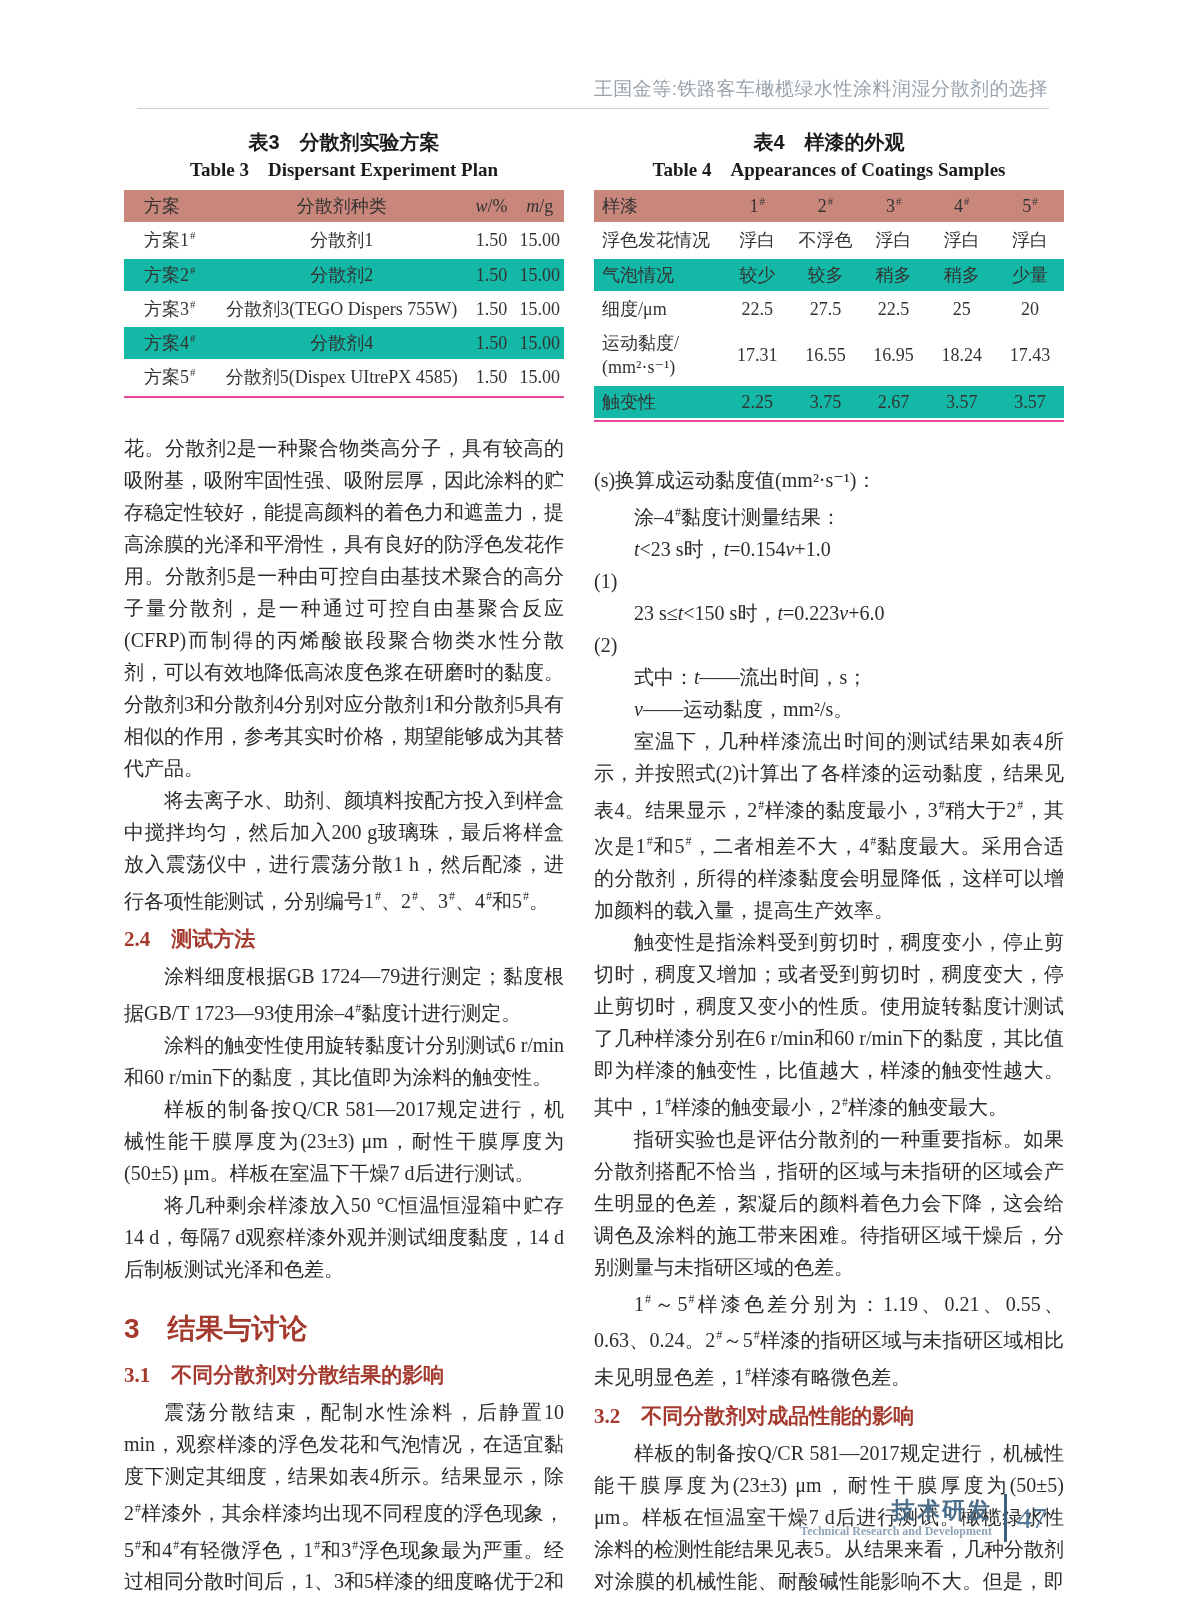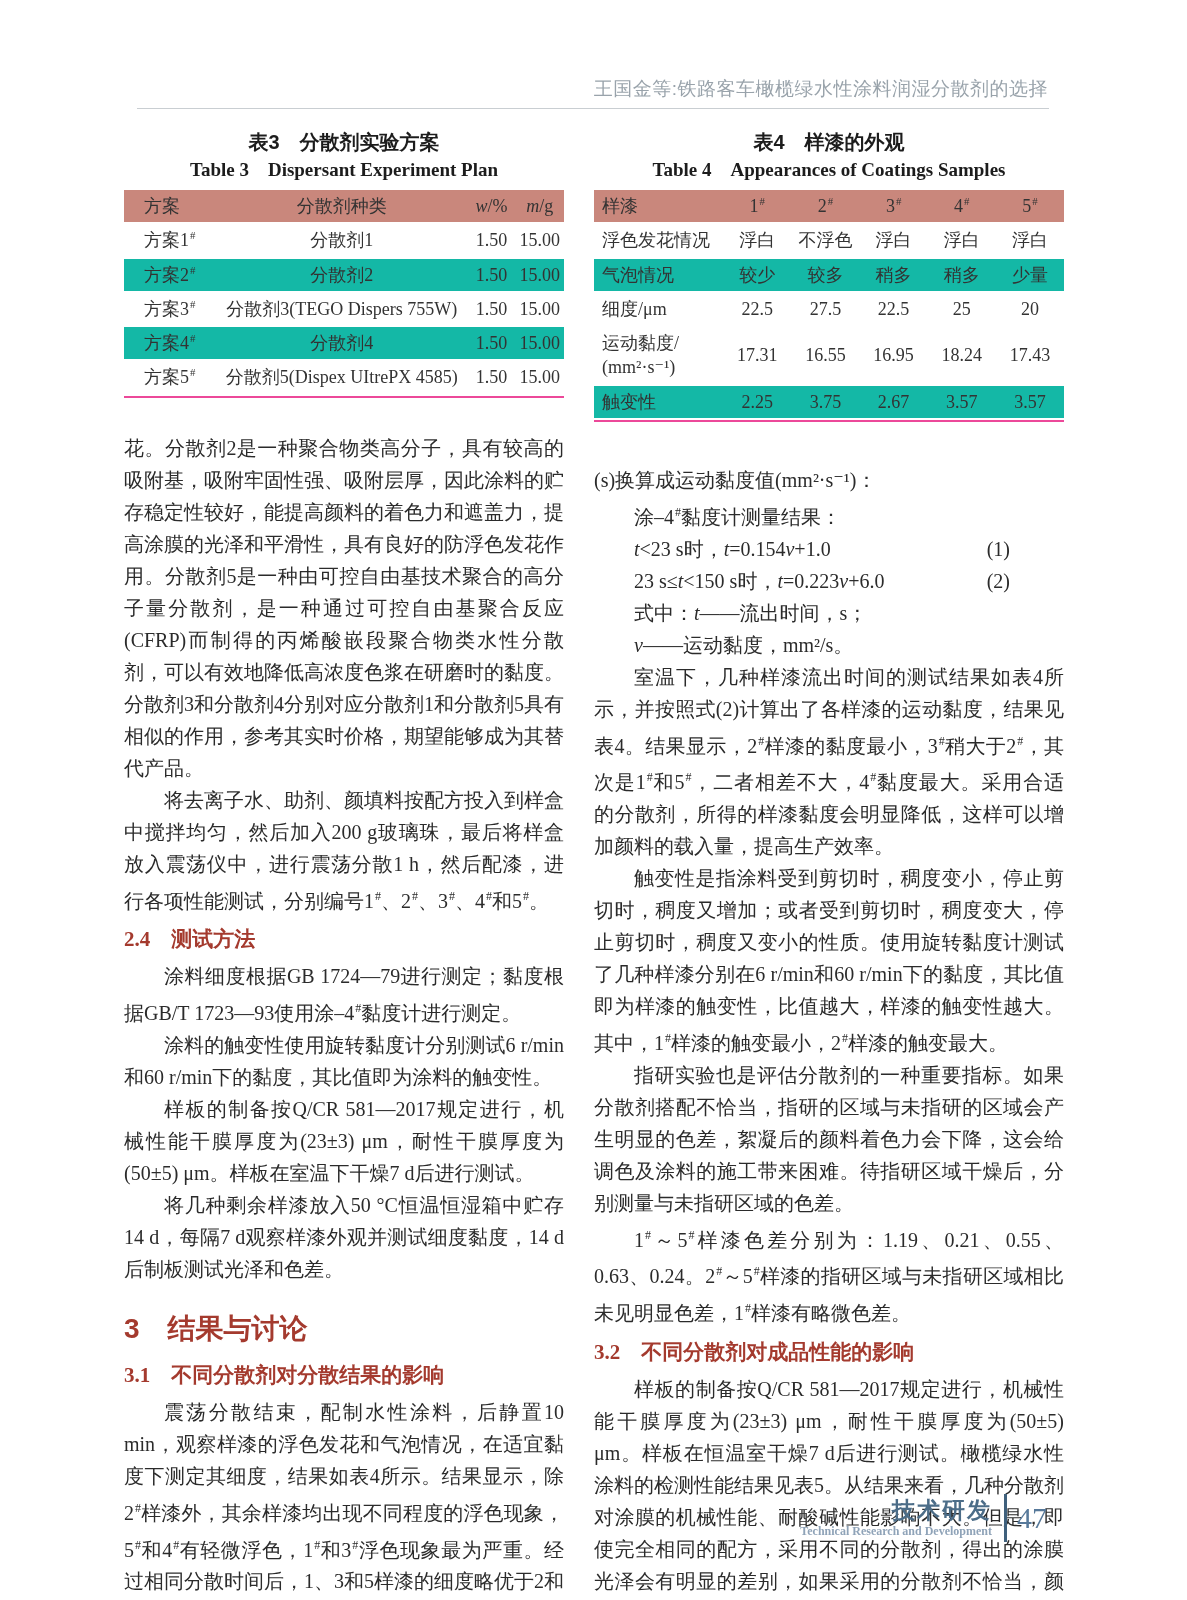--- a/index.html
+++ b/index.html
@@ -55,21 +55,21 @@
   .para { text-indent:2em; }
   .noindent { text-indent:0; }
   .h-sub {
     font-family:Liberation Serif, serif; font-weight:bold;
     font-size:21px; color:#a43a2e; margin:7px 0 5px; text-indent:0; line-height:32px;
   }
   .h-big {
     font-family:"Liberation Sans","DejaVu Sans",sans-serif; font-weight:bold;
     font-size:28px; color:#a43a2e; margin:24px 0 10px; text-indent:0; line-height:40px;
   }
-  .eqline { display:flex; align-items:flex-start; }
+  .eqline { display:flex; align-items:flex-start;flex-direction:column; }
   .eq-body { text-indent:2em; flex:1; text-align:left; }
   .eq-num  { margin-right:54px; }
   sup.hash { font-size:60%; vertical-align:super; margin-left:1px; }
   i { font-style:italic; }
 
   .footer {
     position:absolute; top:1494px; right:140px;
     display:flex; align-items:center;
   }
   .footer-text { text-align:right; }

